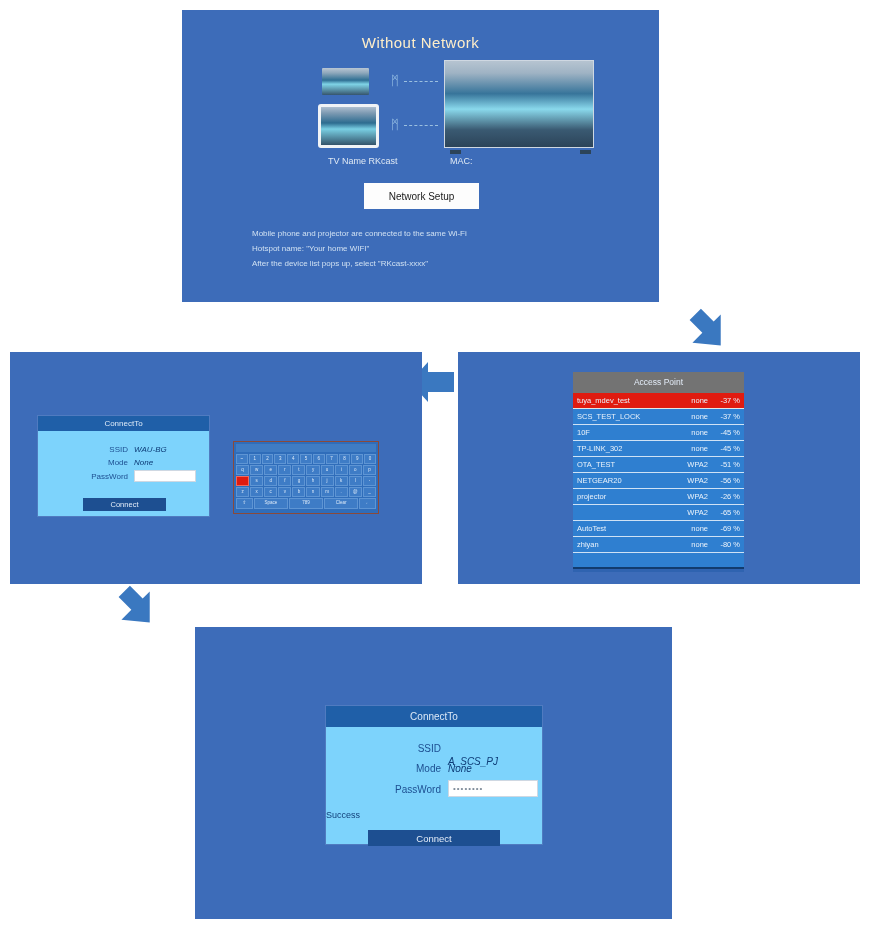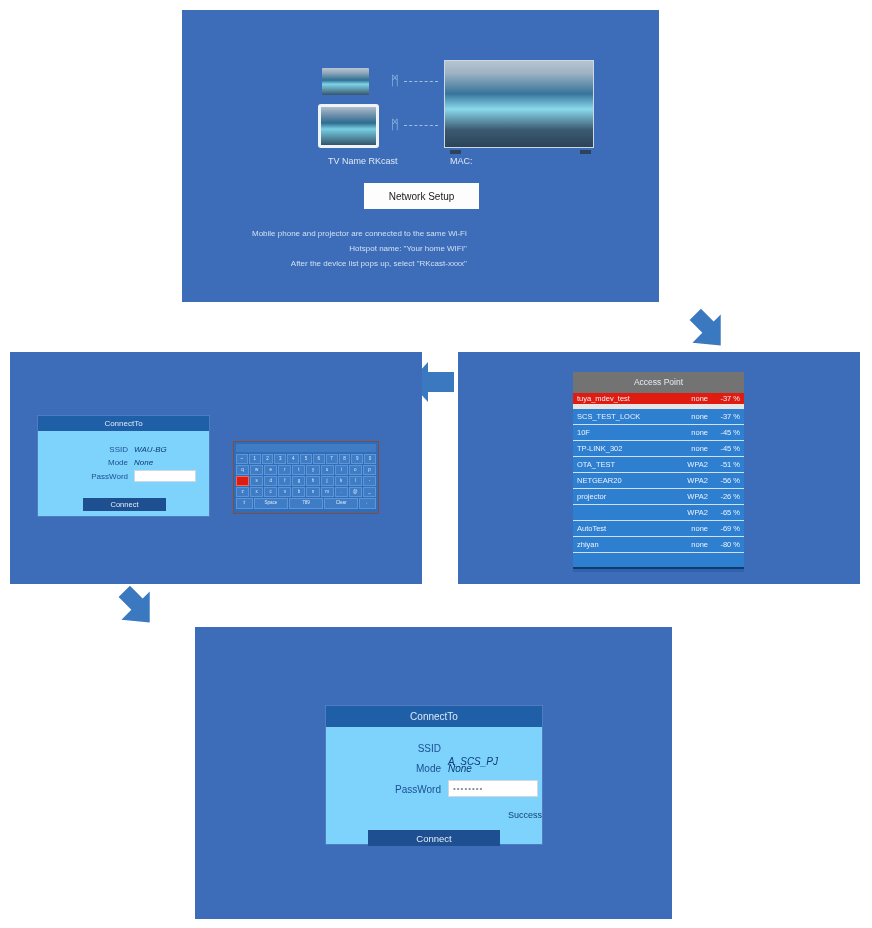--- a/index.html
+++ b/index.html
@@ -142,21 +142,20 @@
     filter: blur(0.3px);
   }
   .wn-hints {
     position: absolute;
     left: 70px;
     top: 216px;
     font-size: 8px;
     color: #cfe0f2;
     line-height: 15px;
     filter: blur(0.4px);
-    text-align: right;
   }
 
   
   #panel-access-point {
     left: 458px;
     top: 352px;
     width: 402px;
     height: 232px;
   }
   .ap-window {
@@ -184,21 +183,21 @@
     background: #2f7fd0;
     border-bottom: 1px solid #cfe2f5;
     font-size: 7.5px;
     color: #eaf2fb;
     padding: 0 4px;
     box-sizing: border-box;
     filter: blur(0.3px);
   }
   .ap-row.selected {
     background: #e01b10;
-    border-bottom: 5px solid #e5e5e5;
+    border-bottom: 1px solid #e5e5e5;
   }
   .ap-row .ssid { flex: 1; text-align: left; }
   .ap-row .sec  { width: 30px; text-align: right; }
   .ap-row .sig  { width: 32px; text-align: right; }
   .ap-footer {
     height: 14px;
     background: #2f7fd0;
     border-bottom: 2px solid #123b6d;
   }
 
@@ -335,21 +334,21 @@
     align-items: center;
     padding-left: 4px;
     font-size: 8px;
     color: #7f8c99;
     letter-spacing: 1px;
     filter: blur(0.5px);
   }
   #ct-large .status-text {
     position: absolute;
     left: 0; right: 0; top: 83px;
-    text-align: right;
+    text-align: left;
     font-size: 9px;
     color: #12407a;
     filter: blur(0.4px);
   }
   #ct-large .connect-btn {
     position: absolute;
     left: 42px; top: 103px;
     width: 132px; height: 16px;
     background: #1d4f91;
     color: #e3ecf8;
@@ -360,20 +359,21 @@
 
   
   .arrow { position: absolute; }
   .arrow svg { display: block; }
 </style>
 </head>
 <body>
 
 <div class="panel" id="panel-without-network">
 
+  <div class="wn-title">Without Network</div>
 
   <div class="wn-devices">
     <div class="thumb-small"></div>
 
     <div class="bt-icon bt-1">ᛗ</div>
     <div class="dashes dash-1"></div>
 
     <div class="thumb-tablet">
       <div class="screen"></div>
     </div>

